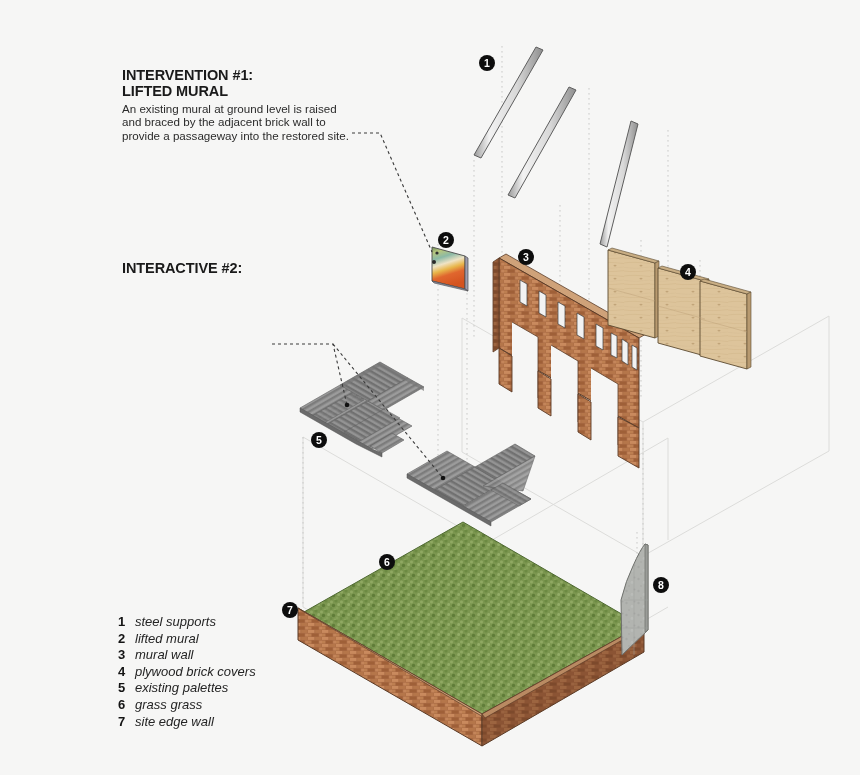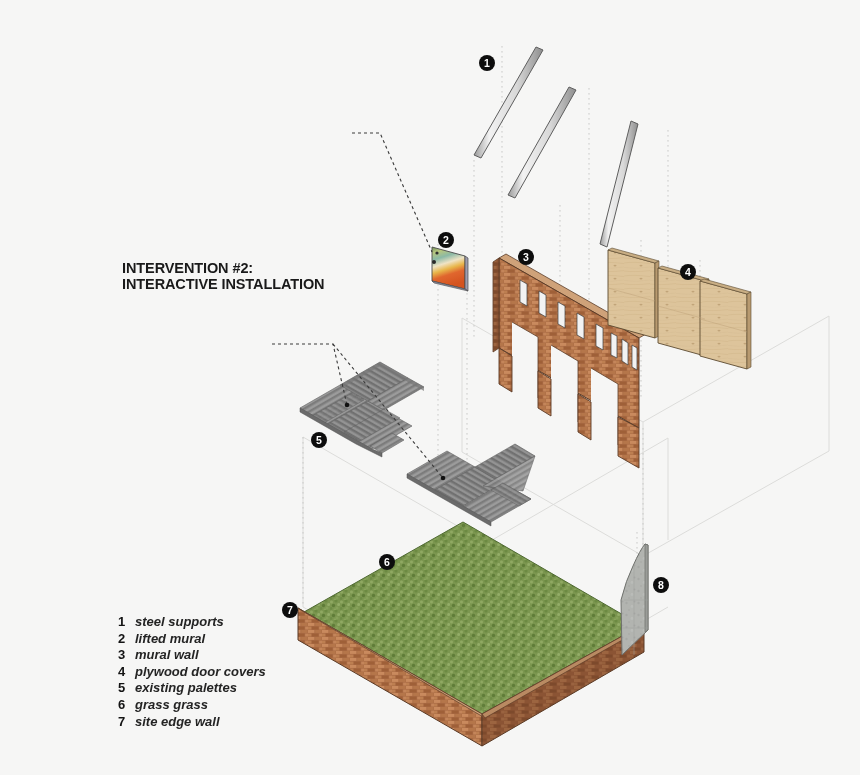--- a/index.html
+++ b/index.html
@@ -28,21 +28,21 @@
 
   
   #legend { position:absolute; left:118px; top:614px; }
   .leg-row { display:flex; align-items:baseline; height:16.6px; }
   .leg-num {
     font-size:13px; font-weight:bold; color:#141414;
     width:13px; text-align:left;
   }
   .leg-lbl {
     font-size:13px; font-style:italic; color:#242424;
-    margin-left:4px; white-space:nowrap;font-weight:bold;
+    margin-left:4px; white-space:nowrap;
   }
 
   
   .badge {
     position:absolute; width:16px; height:16px; border-radius:50%;
     background:#0d0d0d; color:#ffffff;
     font-size:10.5px; font-weight:bold;
     display:flex; align-items:center; justify-content:center;
     line-height:1; padding-bottom:0.5px;
   }
@@ -312,42 +312,48 @@
 
       <path d="M333,344 L443,478"></path>
     </g>
     <g fill="#111111">
       <circle cx="347" cy="405" r="2.3"></circle>
       <circle cx="443" cy="478" r="2.3"></circle>
     </g>
 
   </svg>
 
+  <div class="block" id="int1">
+    <h2>INTERVENTION #1:</h2>
+    <h2>LIFTED MURAL</h2>
+    <p>An existing mural at ground level is raised
+and braced by the adjacent brick wall to
+provide a passageway into the restored site.</p>
+  </div>
 
   <div class="block" id="int2">
-    <h2>INTERVENTION #2:</h2>
-    <h2>INTERACTIVE INSTALLATION</h2>
+    <h2>INTERACTIVE #2:</h2>
   </div>
 
   <div id="legend">
     <div class="leg-row">
       <span class="leg-num">1</span>
       <span class="leg-lbl">steel supports</span>
     </div>
     <div class="leg-row">
       <span class="leg-num">2</span>
       <span class="leg-lbl">lifted mural</span>
     </div>
     <div class="leg-row">
       <span class="leg-num">3</span>
       <span class="leg-lbl">mural wall</span>
     </div>
     <div class="leg-row">
       <span class="leg-num">4</span>
-      <span class="leg-lbl">plywood door covers</span>
+      <span class="leg-lbl">plywood brick covers</span>
     </div>
     <div class="leg-row">
       <span class="leg-num">5</span>
       <span class="leg-lbl">existing palettes</span>
     </div>
     <div class="leg-row">
       <span class="leg-num">6</span>
       <span class="leg-lbl">grass grass</span>
     </div>
     <div class="leg-row">

